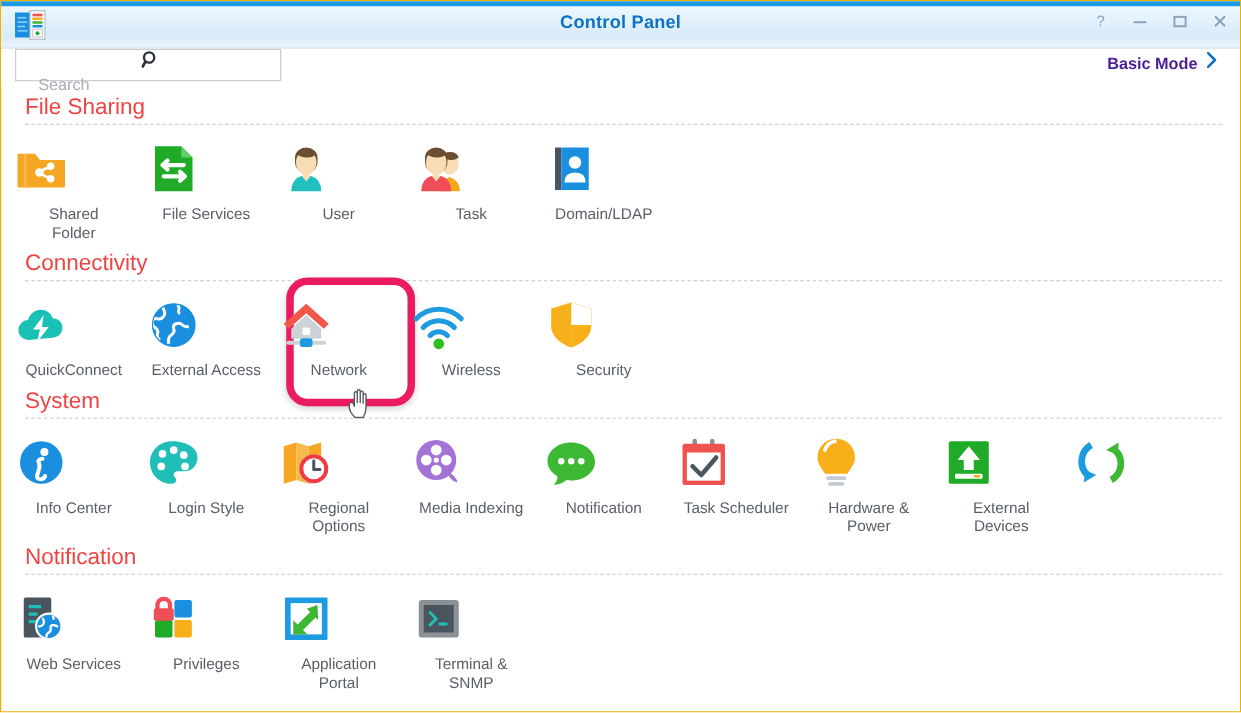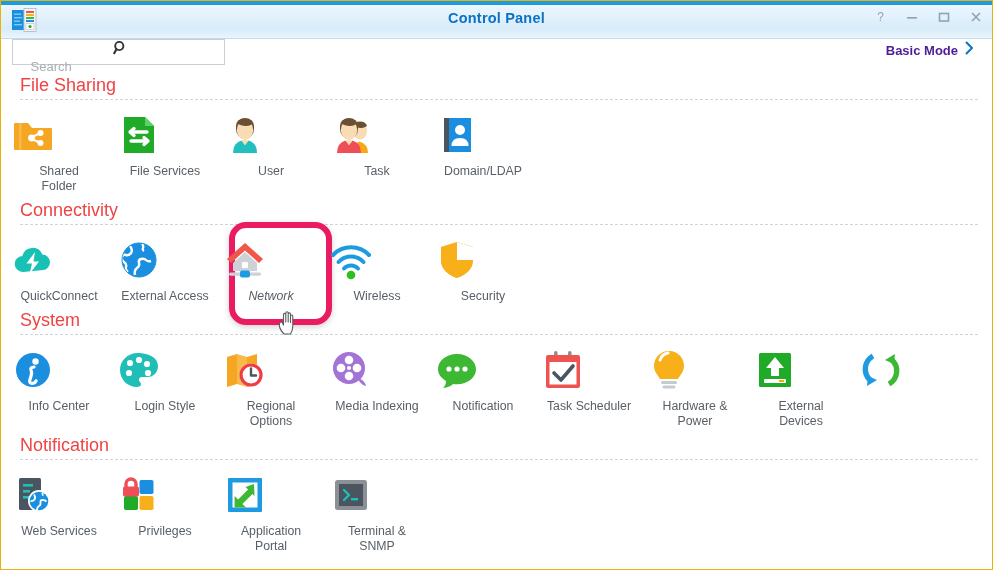--- a/index.html
+++ b/index.html
@@ -101,21 +101,21 @@
     width:100px;
   }
   
   .tile.highlight::before{
     content:""; position:absolute;
     left:8px; top:-12px; width:91px; height:91px;
     border:6px solid #eb1b61; border-radius:17px;
     background:#fff; z-index:0;
     box-shadow:0 2px 6px rgba(0,0,0,.18);
   }
-  .tile.highlight .glyph, .tile.highlight .lbl{ position:relative; z-index:1;font-style:italic; }
+  .tile.highlight .glyph, .tile.highlight .lbl{ position:relative; z-index:1; }
   
   #cursor{
     position:absolute; left:276px; top:308px;
     width:22px; height:26px; z-index:5; pointer-events:none;
   }
 </style>
 </head>
 <body>
 
 <div id="window">

